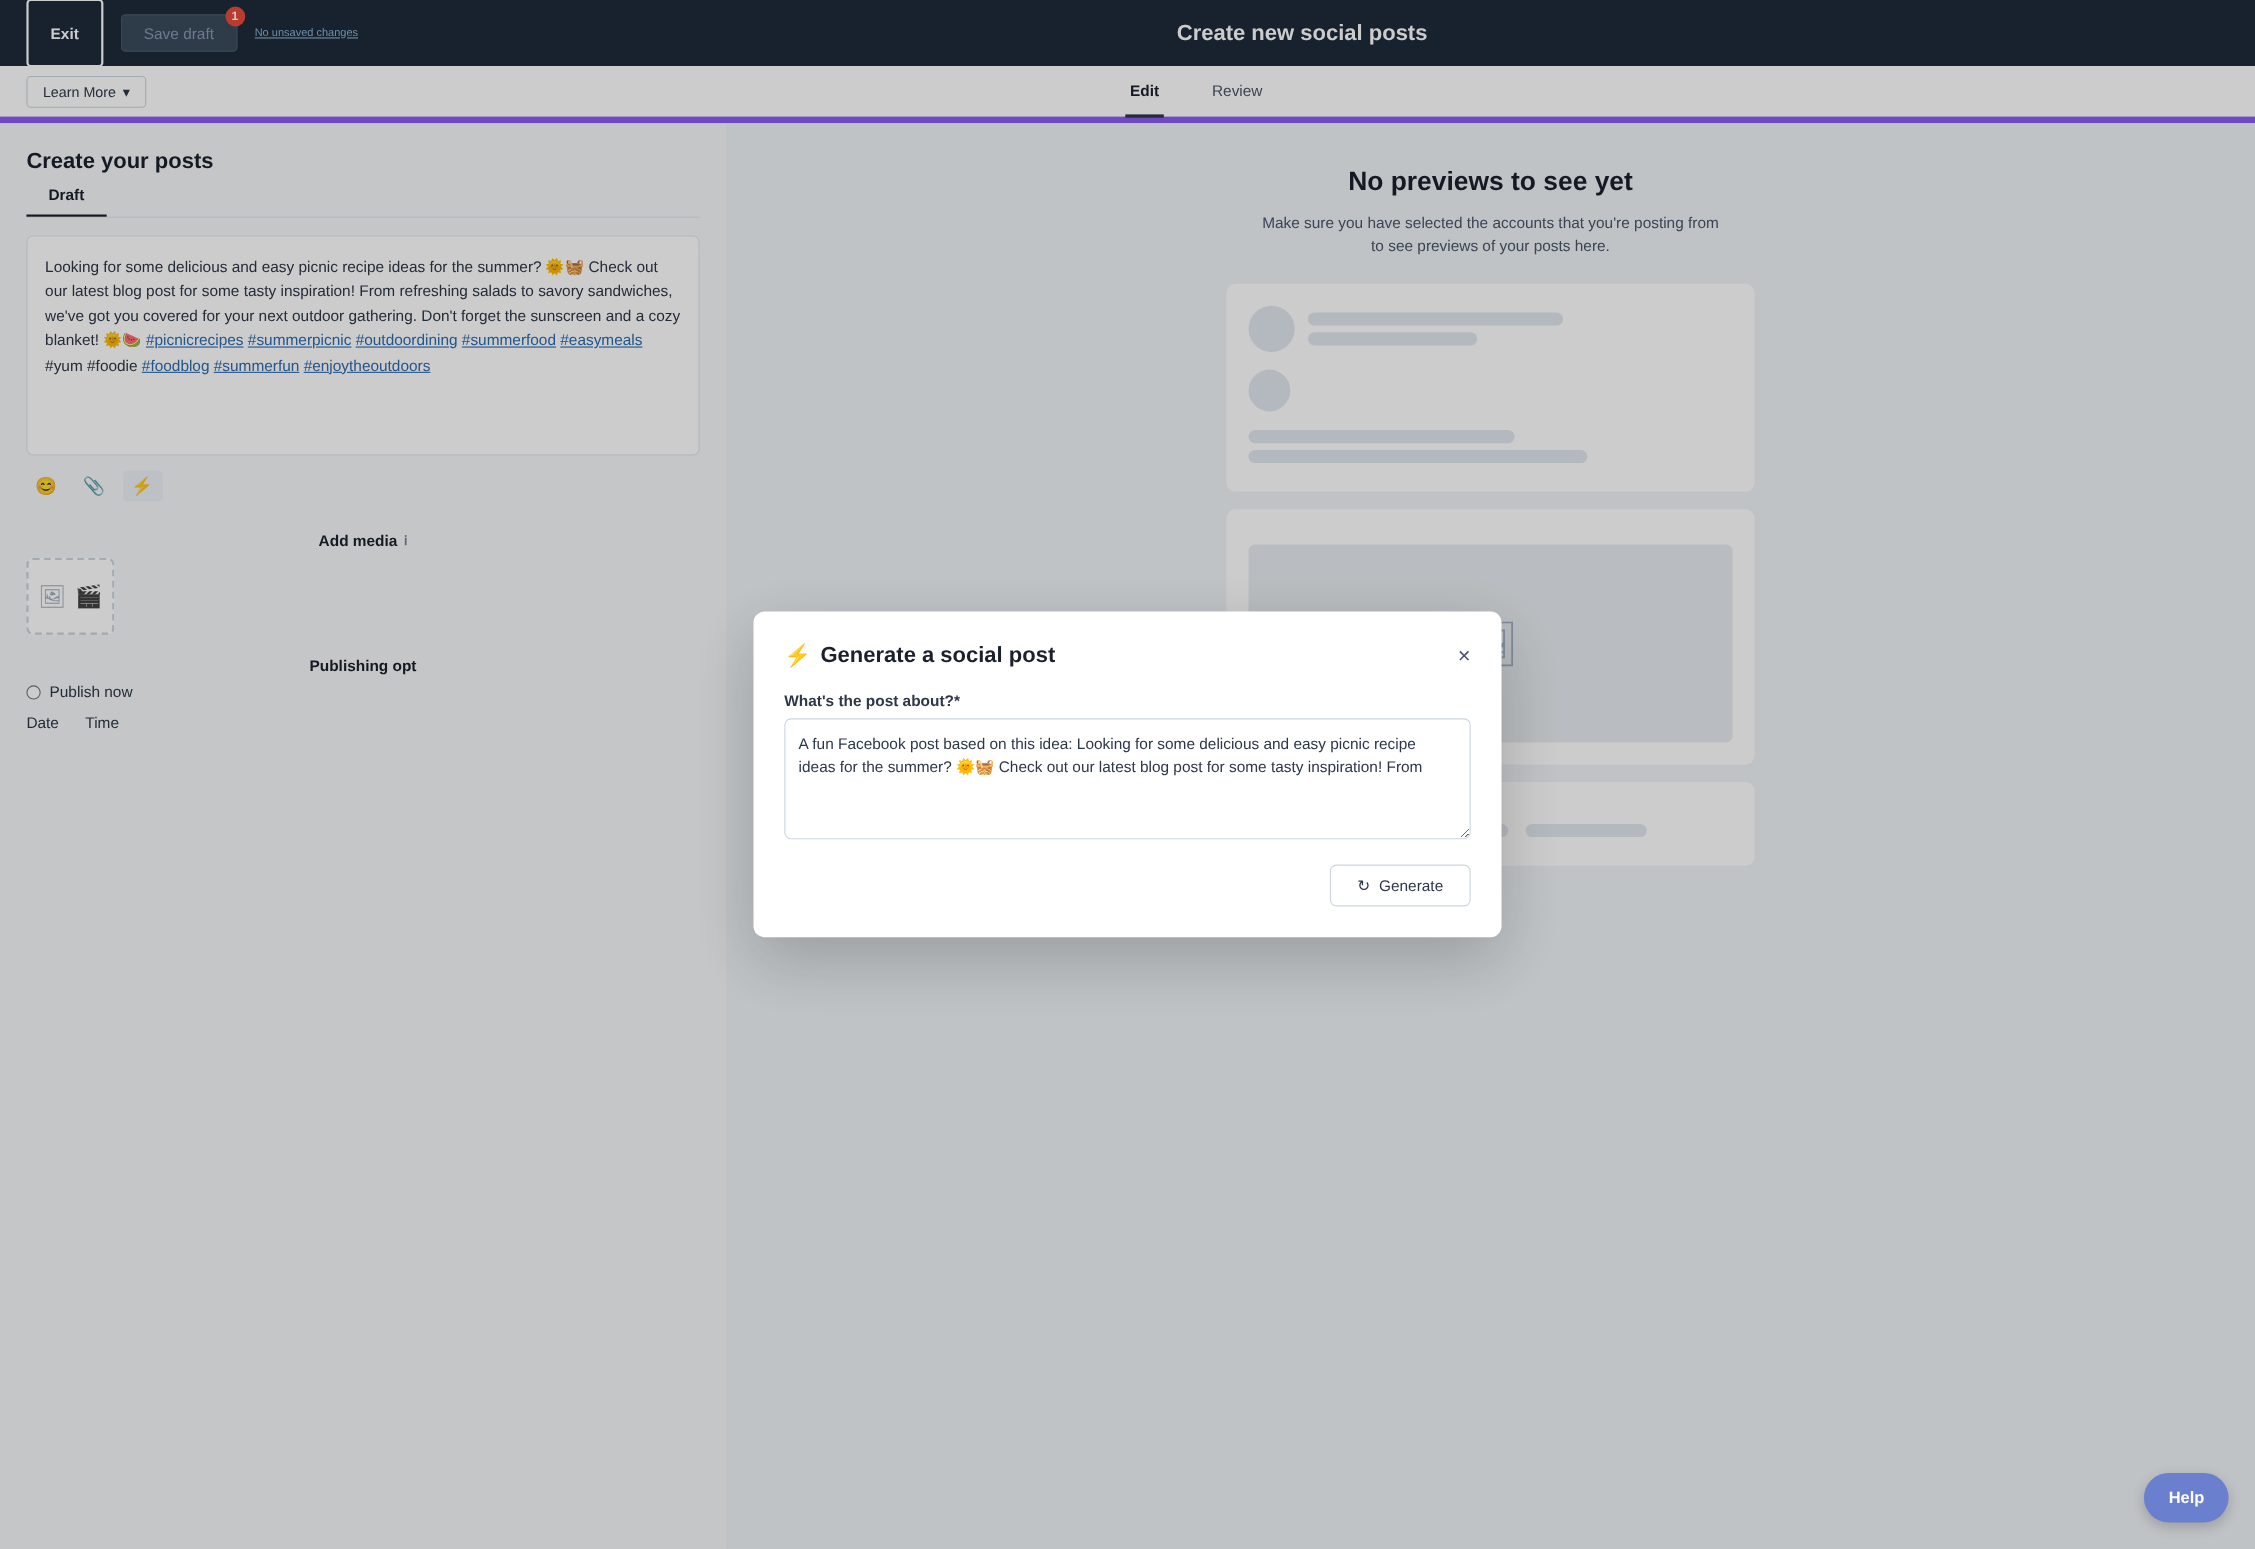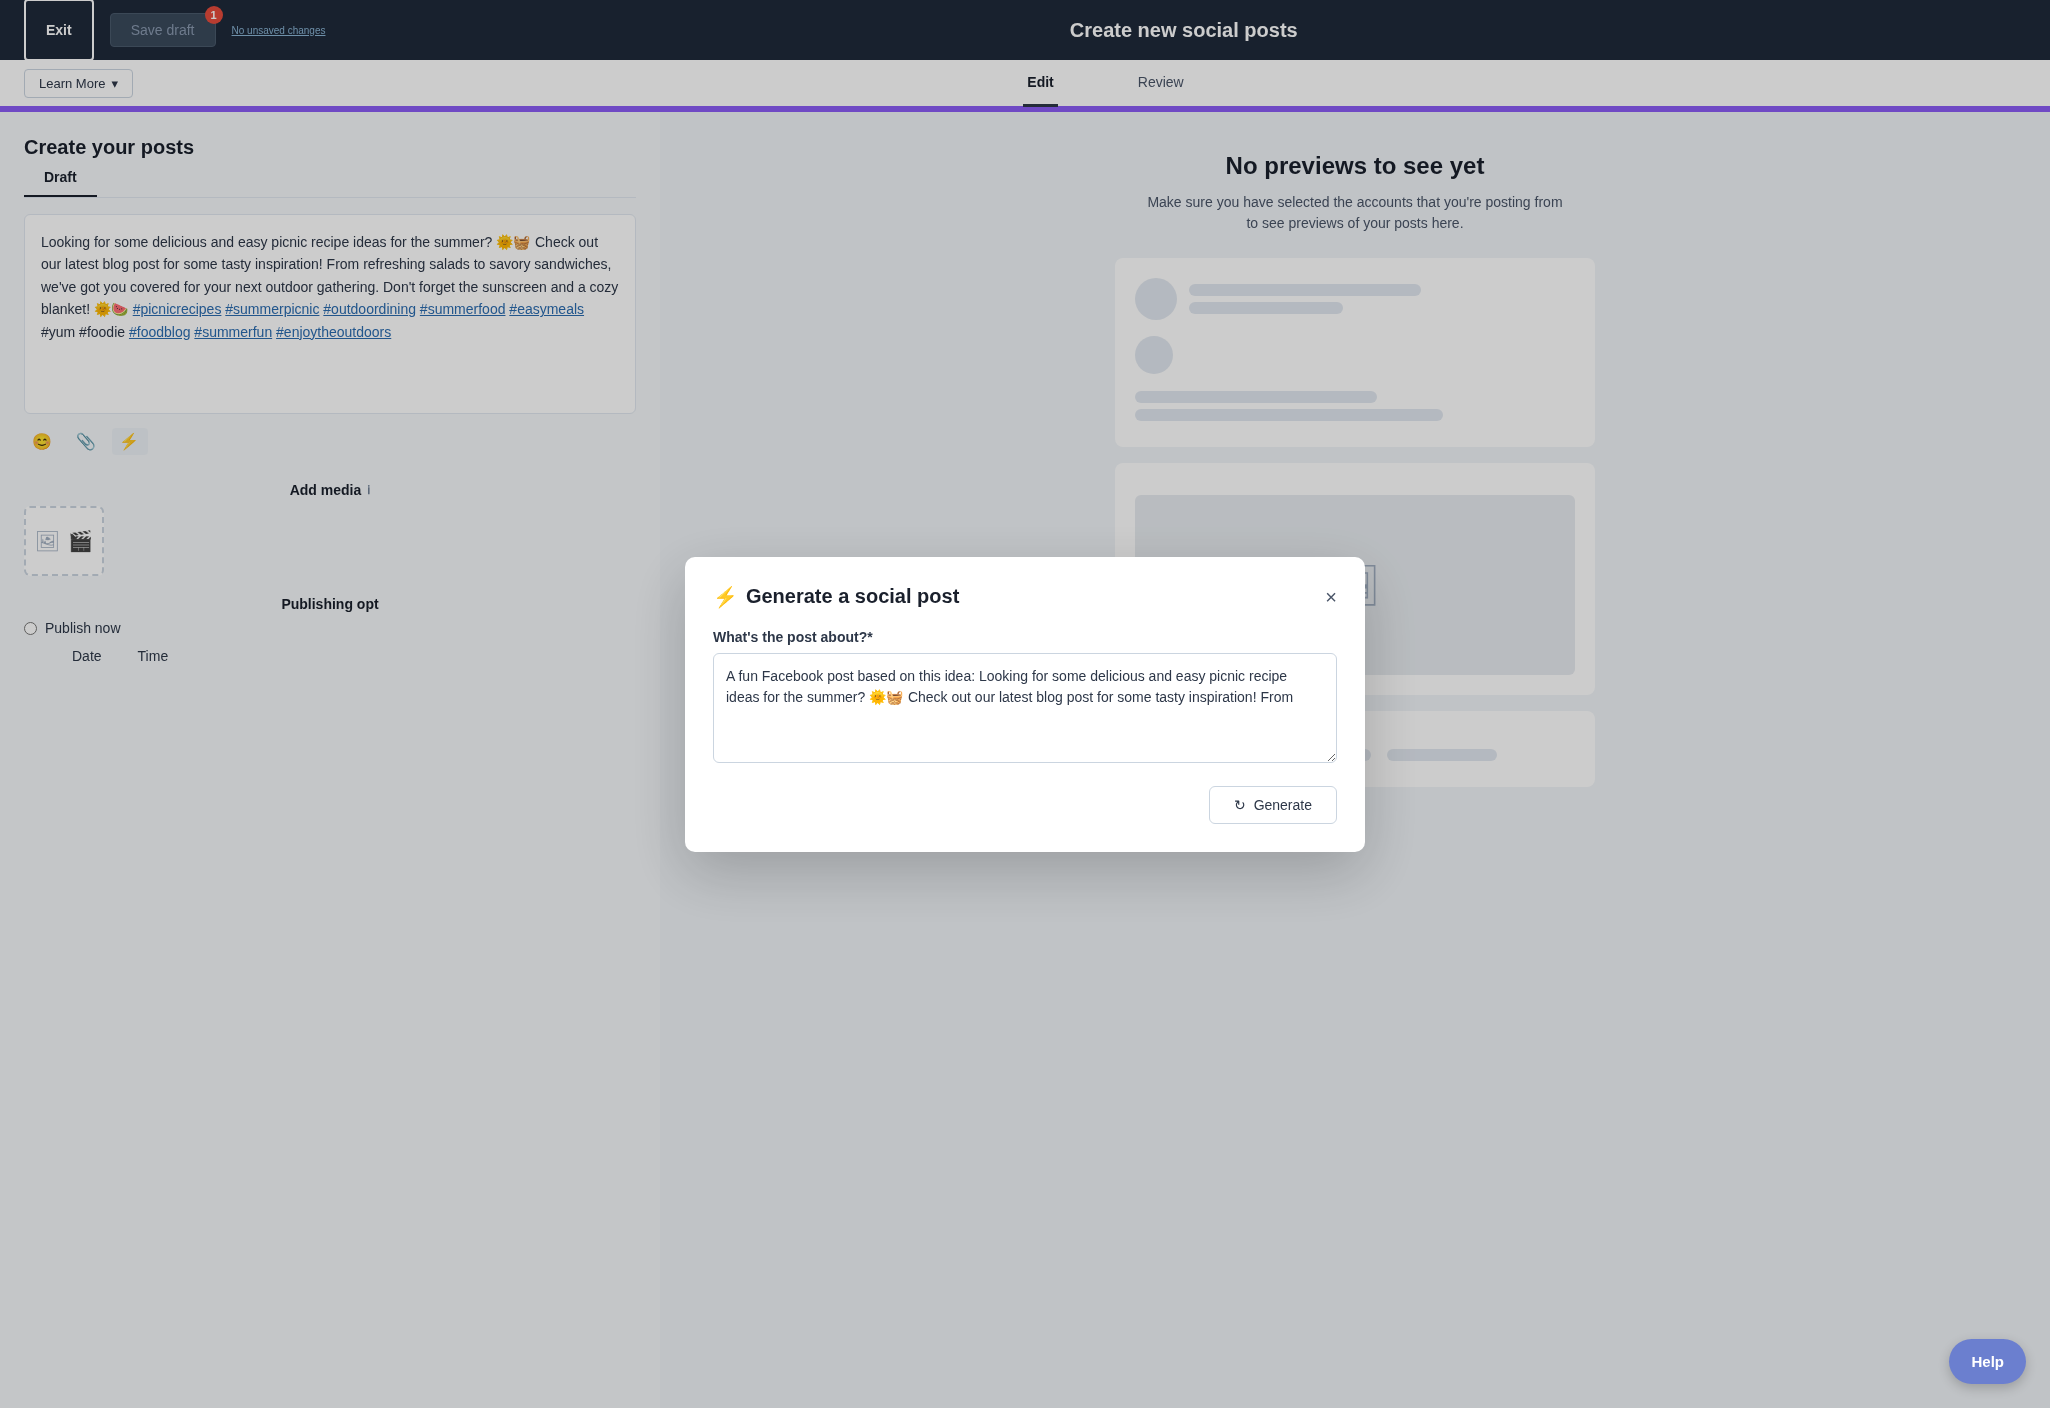--- a/index.html
+++ b/index.html
@@ -94,21 +94,20 @@
       justify-content: center;
       gap: 40px;
     }
     .tab {
       padding: 14px 4px;
       font-size: 14px;
       cursor: pointer;
       border-bottom: 3px solid transparent;
       color: #4a5568;
       font-weight: 500;
-      margin-left: 36px;
     }
     .tab.active {
       border-bottom-color: #2d3748;
       color: #1a202c;
       font-weight: 600;
     }
 
     
     .main-layout {
       display: flex;
@@ -208,23 +207,22 @@
       margin-top: 20px;
     }
     .radio-item {
       display: flex;
       align-items: center;
       gap: 8px;
       margin-bottom: 8px;
     }
     .date-time-row {
       display: flex;
-      gap: 36px;
+      gap: 24px;
       margin-top: 12px;
-      margin-left: 48px;
     }
 
     
     .right-panel {
       flex: 1;
       background: #f0f4f8;
       display: flex;
       flex-direction: column;
       align-items: center;
       padding: 40px 24px 24px;

